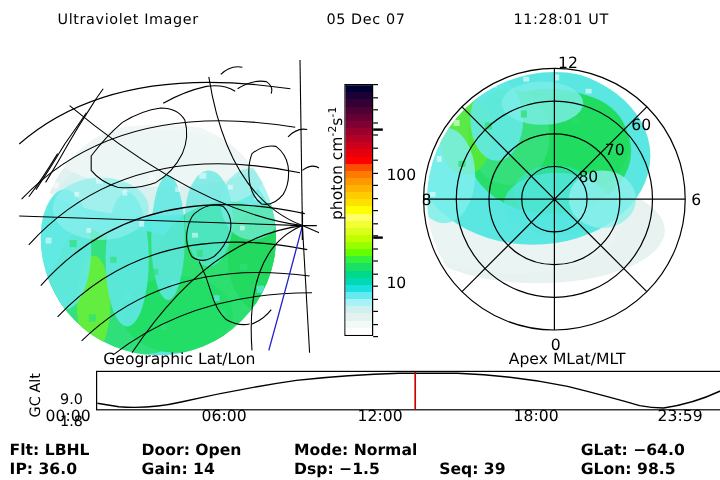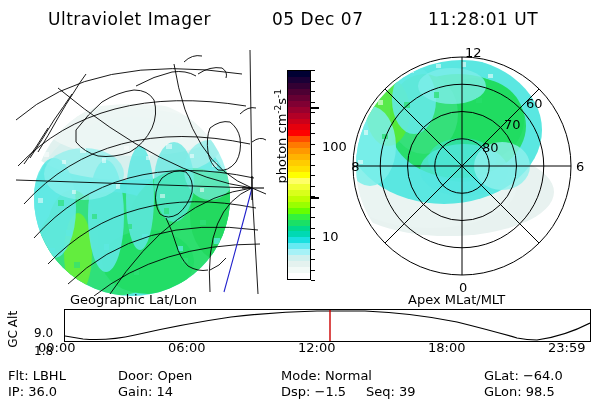--- a/index.html
+++ b/index.html
@@ -6,21 +6,21 @@
   html,body{margin:0;padding:0;background:#ffffff;}
   body{
     width:600px;height:400px;overflow:hidden;position:relative;
     font-family:"DejaVu Sans","Liberation Sans",sans-serif;
     color:#000000;
   }
   .root{position:absolute;left:0;top:0;width:600px;height:400px;}
 
   
   .header{position:absolute;left:0;top:6px;width:600px;height:26px;}
-  .header span{position:absolute;font-size:17px;letter-spacing:0.5px;white-space:nowrap;}
+  .header span{position:absolute;font-size:12px;letter-spacing:0.5px;white-space:nowrap;}
   .hdr-title{left:48px;top:3px;}
   .hdr-date{left:272px;top:3px;text-align:right;}
   .hdr-time{left:428px;top:3px;}
 
   
   .panel{position:absolute;}
   .panel svg{display:block;}
 
   
   #geo-panel{left:14px;top:48px;width:252px;height:248px;}
@@ -37,43 +37,43 @@
   .cbar-lab{position:absolute;font-size:13px;white-space:nowrap;}
   .cbar-axtitle{
     position:absolute;left:-56px;top:66px;width:150px;
     font-size:13px;text-align:center;
     transform:rotate(-90deg);transform-origin:50% 50%;
     white-space:nowrap;
   }
   .cbar-axtitle sup{font-size:9px;vertical-align:super;}
 
   
-  .strip-wrap{position:absolute;left:0;top:292px;width:556px;height:62px;}
+  .strip-wrap{position:absolute;left:16px;top:292px;width:556px;height:62px;}
   .strip-title{position:absolute;font-size:13px;white-space:nowrap;top:0px;}
   #geo-strip-title{left:70px;}
   #apex-strip-title{left:408px;}
   .strip-frame{position:absolute;left:64px;top:17px;width:527px;height:33px;border:1px solid #000;box-sizing:border-box;background:#fff;}
   .strip-ylab{
     position:absolute;font-size:12px;white-space:nowrap;
     transform:rotate(-90deg);transform-origin:50% 50%;
   }
   #gcalt-top{left:-4px;top:20px;width:34px;text-align:center;}
   #gcalt-bot{left:-4px;top:40px;width:34px;text-align:center;}
   .strip-tick{position:absolute;font-size:12px;white-space:nowrap;margin-top:19px;}
   #tick-hi{left:34px;top:15px;}
   #tick-lo{left:34px;top:33px;}
 
   .time-axis{position:absolute;left:0;top:340px;width:492px;height:20px;}
   .time-axis span{position:absolute;font-size:13px;white-space:nowrap;top:0;}
 
   
-  .status{position:absolute;left:0;top:368px;width:600px;height:32px;}
+  .status{position:absolute;left:0;top:368px;width:600px;height:32px;font-weight:bold;}
   .status .cell{position:absolute;font-size:13px;white-space:nowrap;}
   .row1{top:0px;} .row2{top:16px;}
-  .c0{left:8px;} .c1{left:118px;text-align:center;} .c2{left:245px;margin-left:36px;} .c3{left:366px;} .c4{left:484px;}
+  .c0{left:8px;} .c1{left:118px;text-align:center;} .c2{left:245px;} .c3{left:366px;} .c4{left:484px;}
 </style>
 </head>
 <body>
 
 <div class="root">
 
   <div class="header">
     <span class="hdr-title">Ultraviolet Imager</span>
     <span class="hdr-date">05 Dec 07</span>
     <span class="hdr-time">11:28:01 UT</span>

